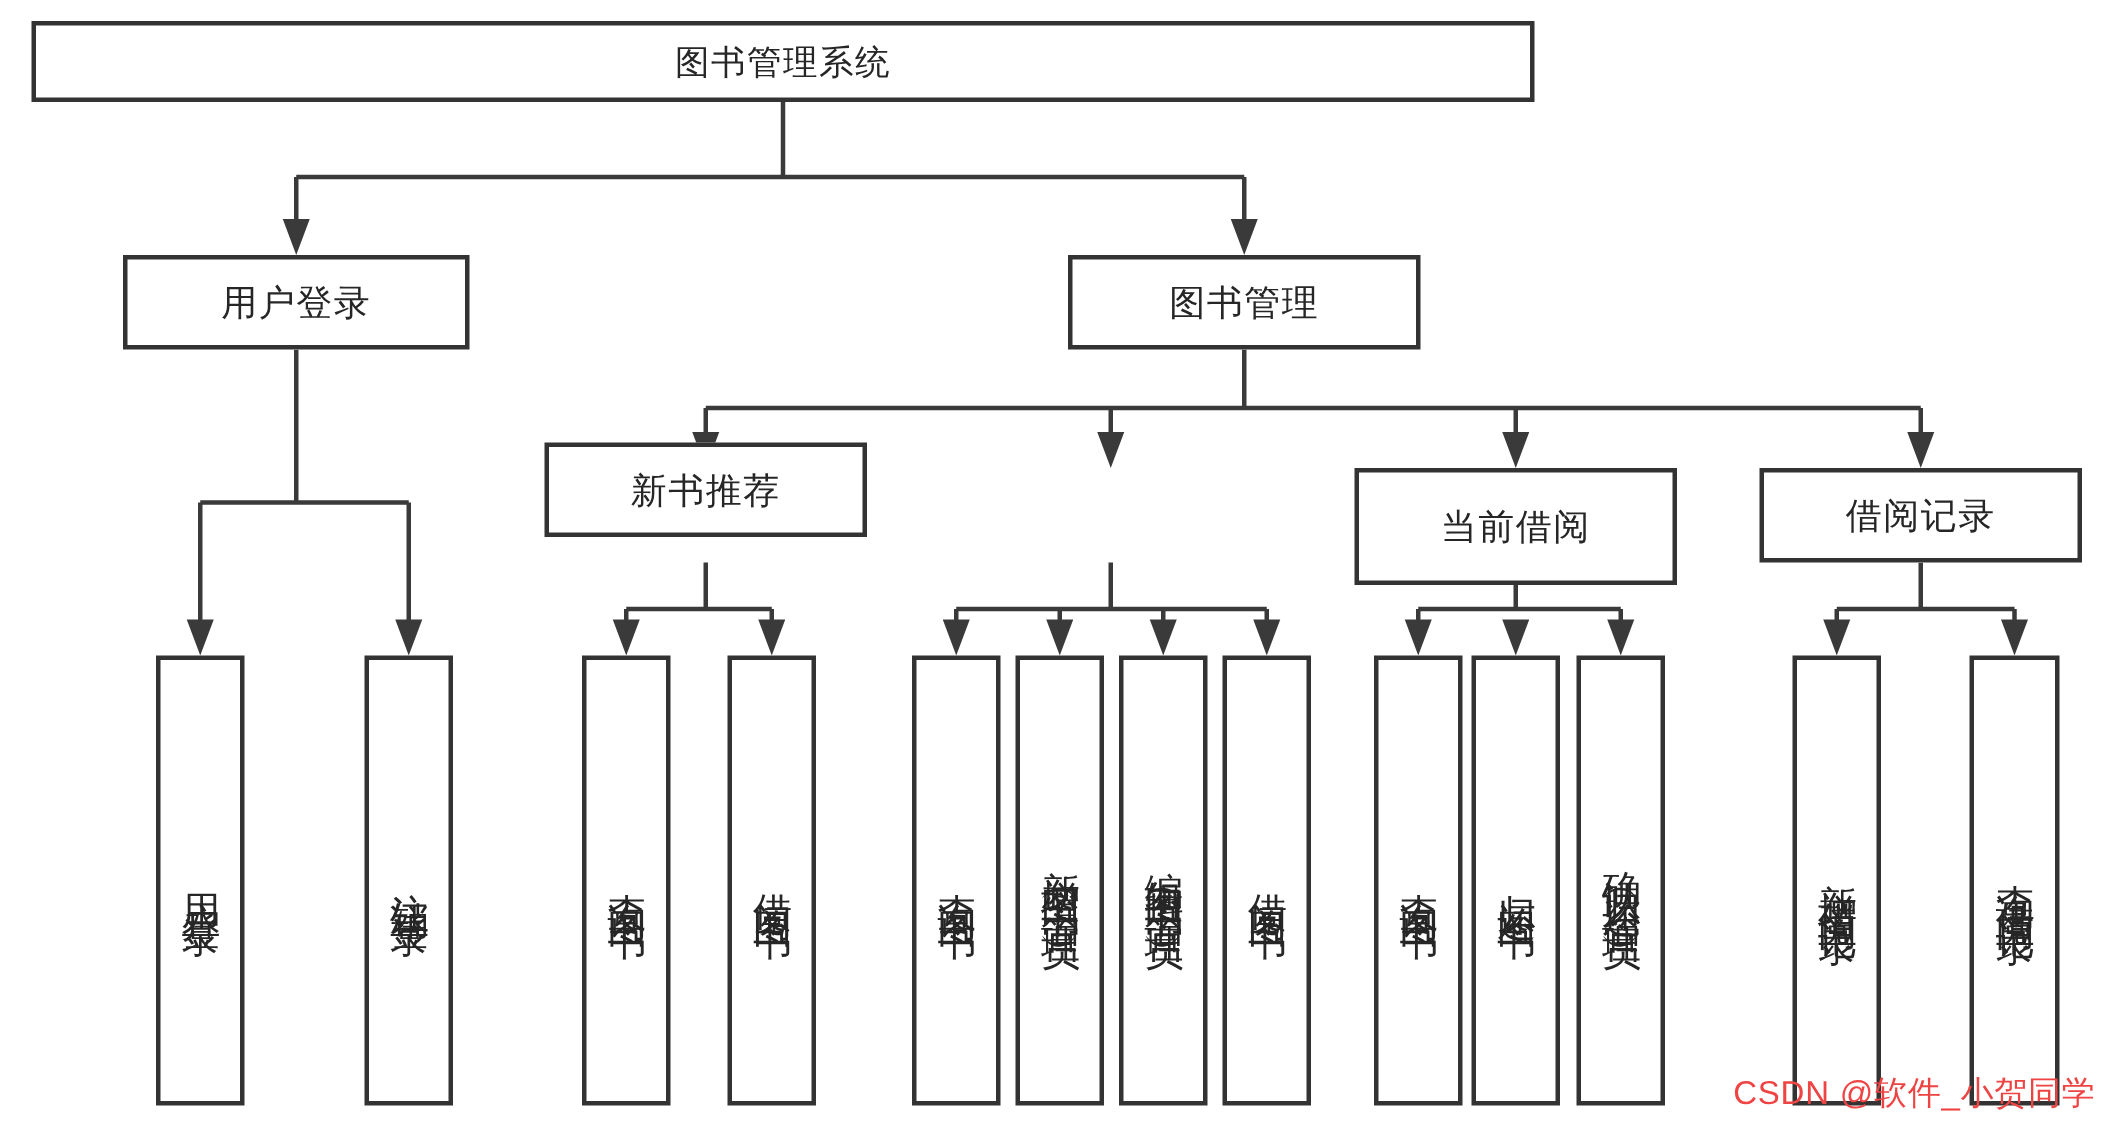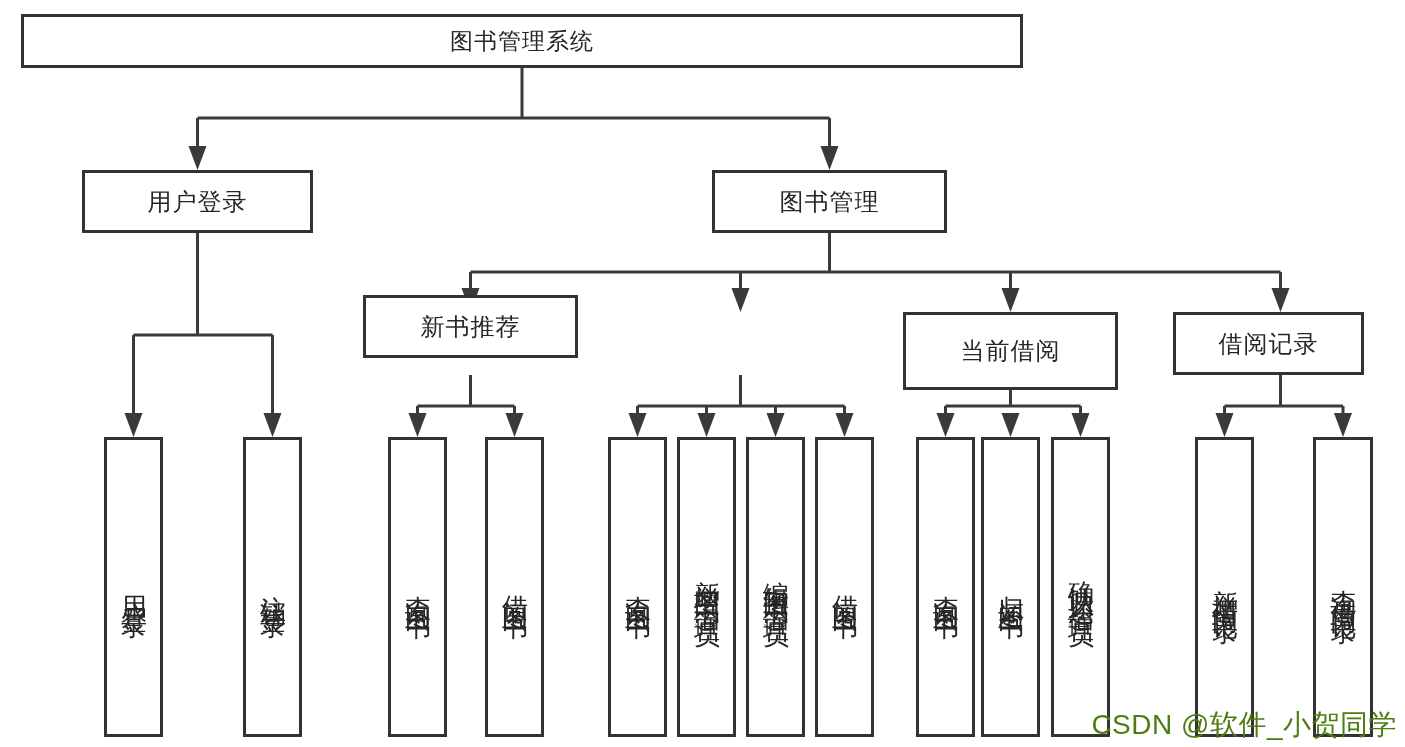--- a/index.html
+++ b/index.html
@@ -33,23 +33,23 @@
     writing-mode:vertical-rl;
     text-orientation:mixed;
     font-size:26px;
     letter-spacing:6px;
     line-height:1;
   }
   .watermark{
     position:absolute;
     right:8px;
     bottom:3px;
-    font-size:28px;
+    font-size:22px;
     letter-spacing:0.5px;
-    color:#4d7c0f;
+    color:#ef4444;
     z-index:2;
     white-space:nowrap;
   }
 </style>
 </head>
 <body>
 
 <div class="stage">
 
   <svg class="connectors" width="1405" height="747" viewBox="0 0 1405 747">
@@ -109,21 +109,21 @@
   <div class="node hbox" style="left:712px;top:170px;width:235px;height:63px">
     <span>图书管理</span>
   </div>
 
   <div class="node hbox" style="left:363px;top:295px;width:215px;height:63px">
     <span>新书推荐</span>
   </div>
   <div class="node hbox" style="left:903px;top:312px;width:215px;height:78px">
     <span>当前借阅</span>
   </div>
-  <div class="node hbox" style="left:1173px;top:312px;width:191px;height:63px">
+  <div class="node hbox" style="left:1173px;top:312px;width:215px;height:63px">
     <span>借阅记录</span>
   </div>
 
   <div class="node leaf" style="left:104px;top:437px;width:59px;height:300px">
     <span>用户登录</span>
   </div>
   <div class="node leaf" style="left:243px;top:437px;width:59px;height:300px">
     <span>注销登录</span>
   </div>
 

